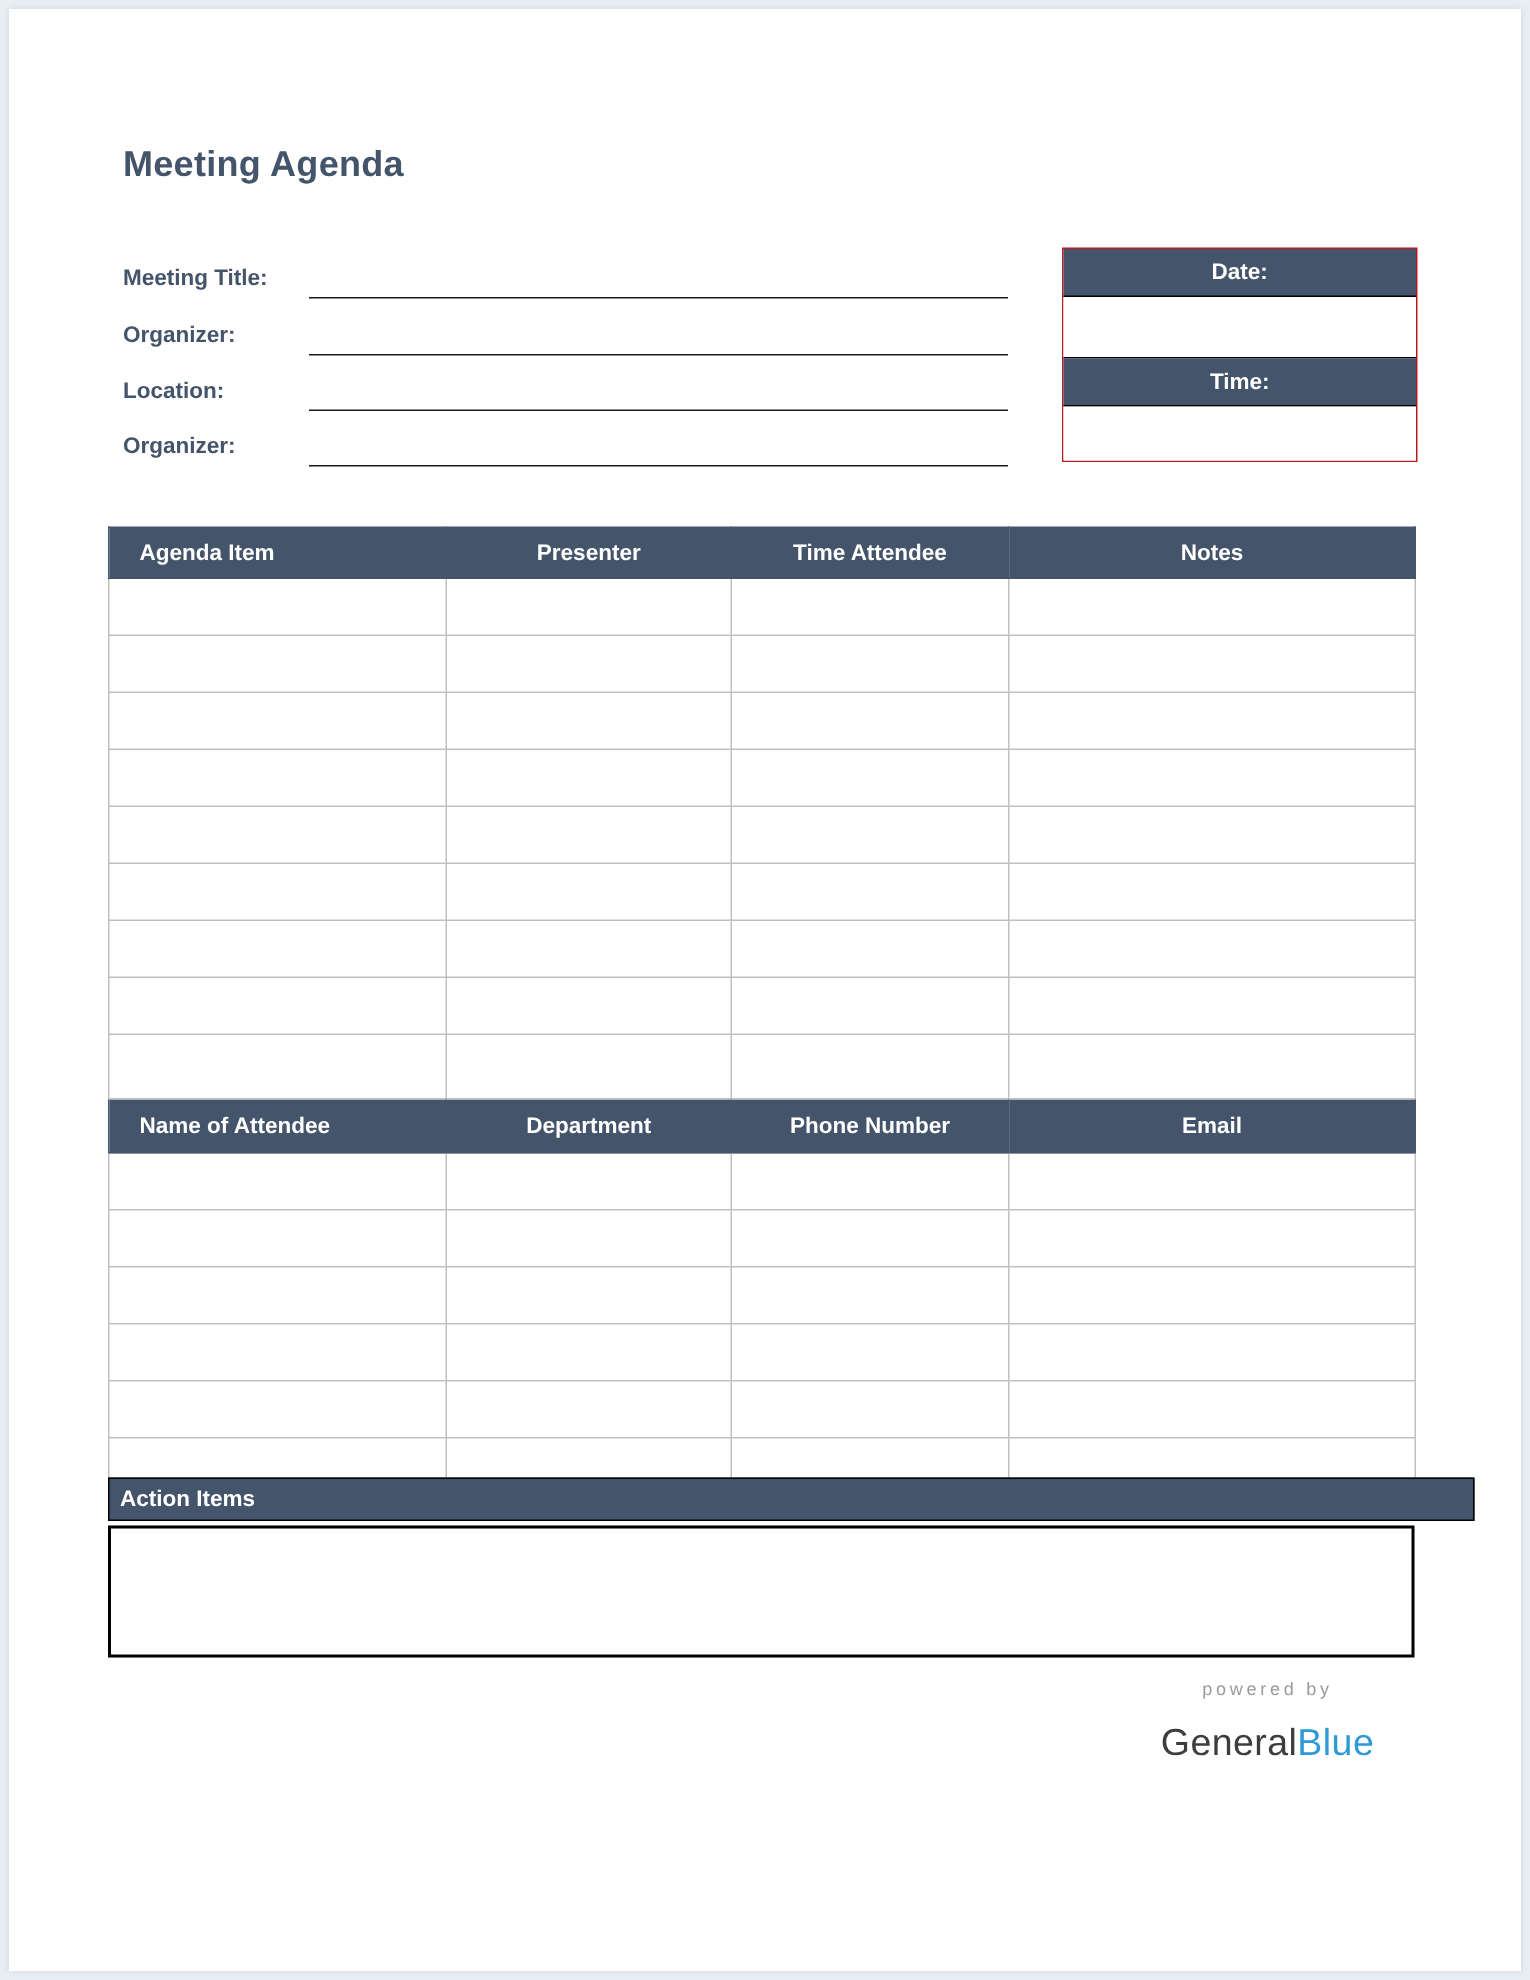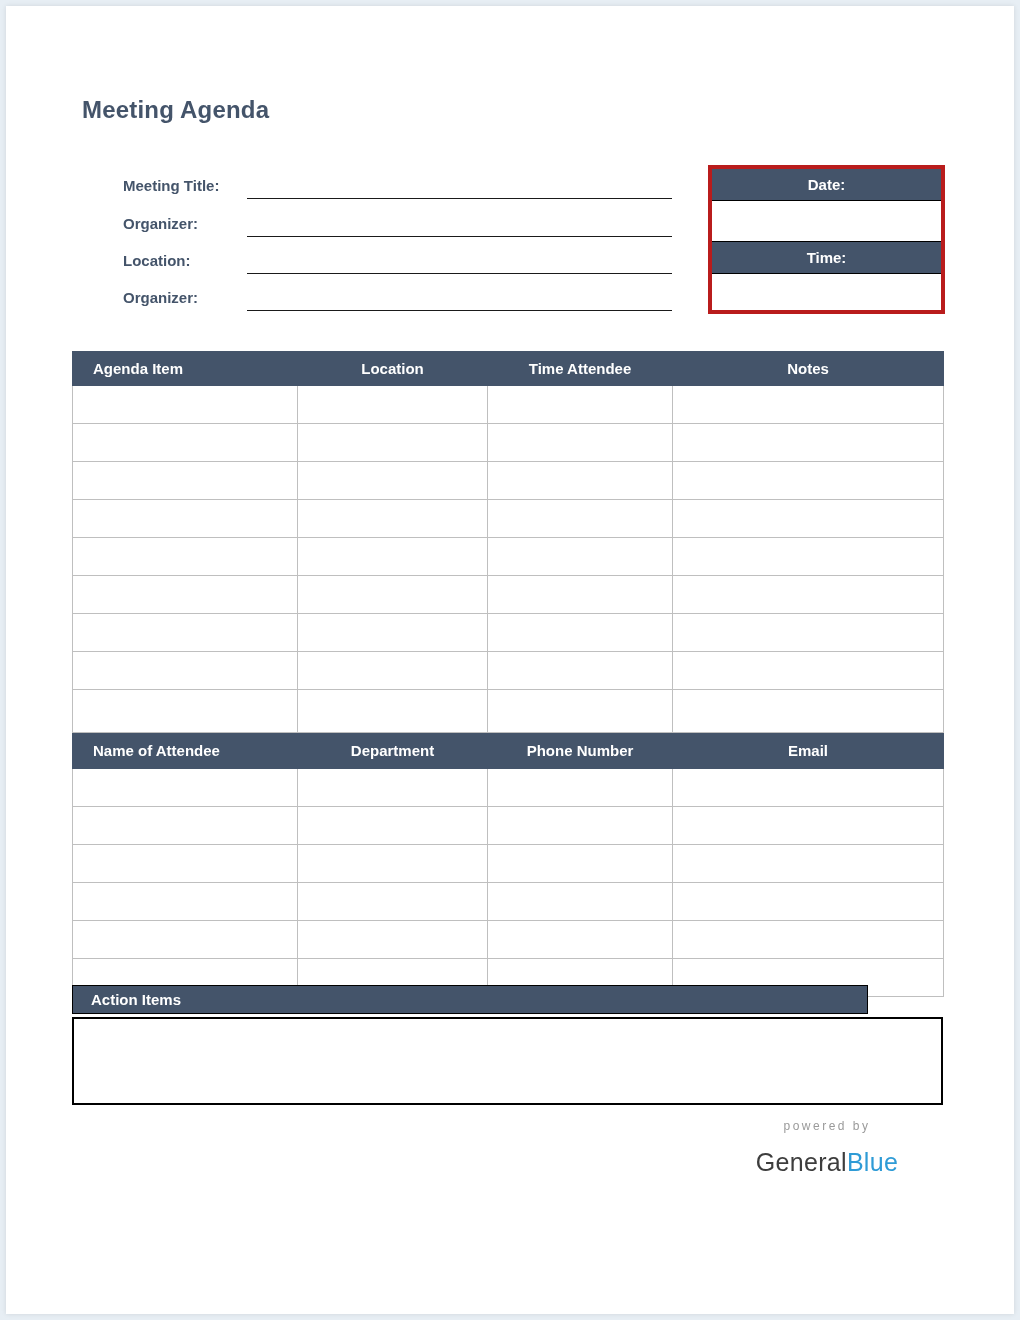--- a/index.html
+++ b/index.html
@@ -42,39 +42,38 @@
     display: flex;
     align-items: flex-end;
   }
   .form-label {
     width: 124px;
     flex: 0 0 124px;
     font-size: 15px;
     font-weight: 700;
     color: var(--header-bg);
     padding-bottom: 5px;
-    margin-left: 41px;
   }
   .form-line {
     flex: 1;
     height: 100%;
     border-bottom: 1.2px solid #1a1a1a;
     box-sizing: border-box;
   }
   .row-1 { top: 173px; }
   .row-2 { top: 211px; }
   .row-3 { top: 248px; }
   .row-4 { top: 285px; }
 
   
   .dt-box {
     position: absolute;
     left: 708px; top: 165px;
     width: 237px;
-    border: 4px solid #b91c1c;
+    border: 1px solid #b91c1c;
     box-sizing: border-box;
     background: #fff;
   }
   .dt-header {
     height: 31px;
     line-height: 31px;
     background: var(--header-bg);
     color: #fff;
     font-size: 15px;
     font-weight: 700;
@@ -114,43 +113,43 @@
     height: 37px;
     background: #fff;
     padding: 0;
   }
   tbody[data-name="agenda-rows"] tr:last-child td { height: 42px; }
 
   
   .action-bar {
     position: absolute;
     left: 72px; top: 985px;
-    width: 796px; height: 29px;
+    width: 911px; height: 29px;
     box-sizing: border-box;
     background: var(--header-bg);
     border: 1px solid #000;
     color: #fff;
     font-size: 15px;
     font-weight: 700;
     line-height: 27px;
-    padding-left: 18px;
+    padding-left: 7px;
   }
   .action-box {
     position: absolute;
     left: 72px; top: 1017px;
     width: 871px; height: 88px;
     box-sizing: border-box;
     border: 2px solid #000;
     background: #fff;
   }
 
   
   .footer {
     position: absolute;
-    left: 743px; top: 1119px;
+    left: 761px; top: 1119px;
     width: 168px;
     text-align: center;
   }
   .powered {
     font-size: 12px;
     letter-spacing: 2.5px;
     color: #9a9a9a;
   }
   .brand {
     margin-top: 15px;
@@ -197,21 +196,21 @@
     <table class="grid" data-name="agenda-attendee-table">
       <colgroup>
         <col style="width:225px">
         <col style="width:190px">
         <col style="width:185px">
         <col style="width:271px">
       </colgroup>
       <tbody data-name="agenda-header-row-group">
         <tr class="h33" data-name="agenda-header-row">
           <th class="cell-left" data-name="header-agenda-item">Agenda Item</th>
-          <th data-name="header-presenter">Location</th>
+          <th data-name="header-presenter">Presenter</th>
           <th data-name="header-time-allotted">Time Attendee</th>
           <th data-name="header-notes">Notes</th>
         </tr>
       </tbody>
       <tbody data-name="agenda-rows">
           <tr data-name="table-row">
             <td data-name="empty-cell"></td>
             <td data-name="empty-cell"></td>
             <td data-name="empty-cell"></td>
             <td data-name="empty-cell"></td>

